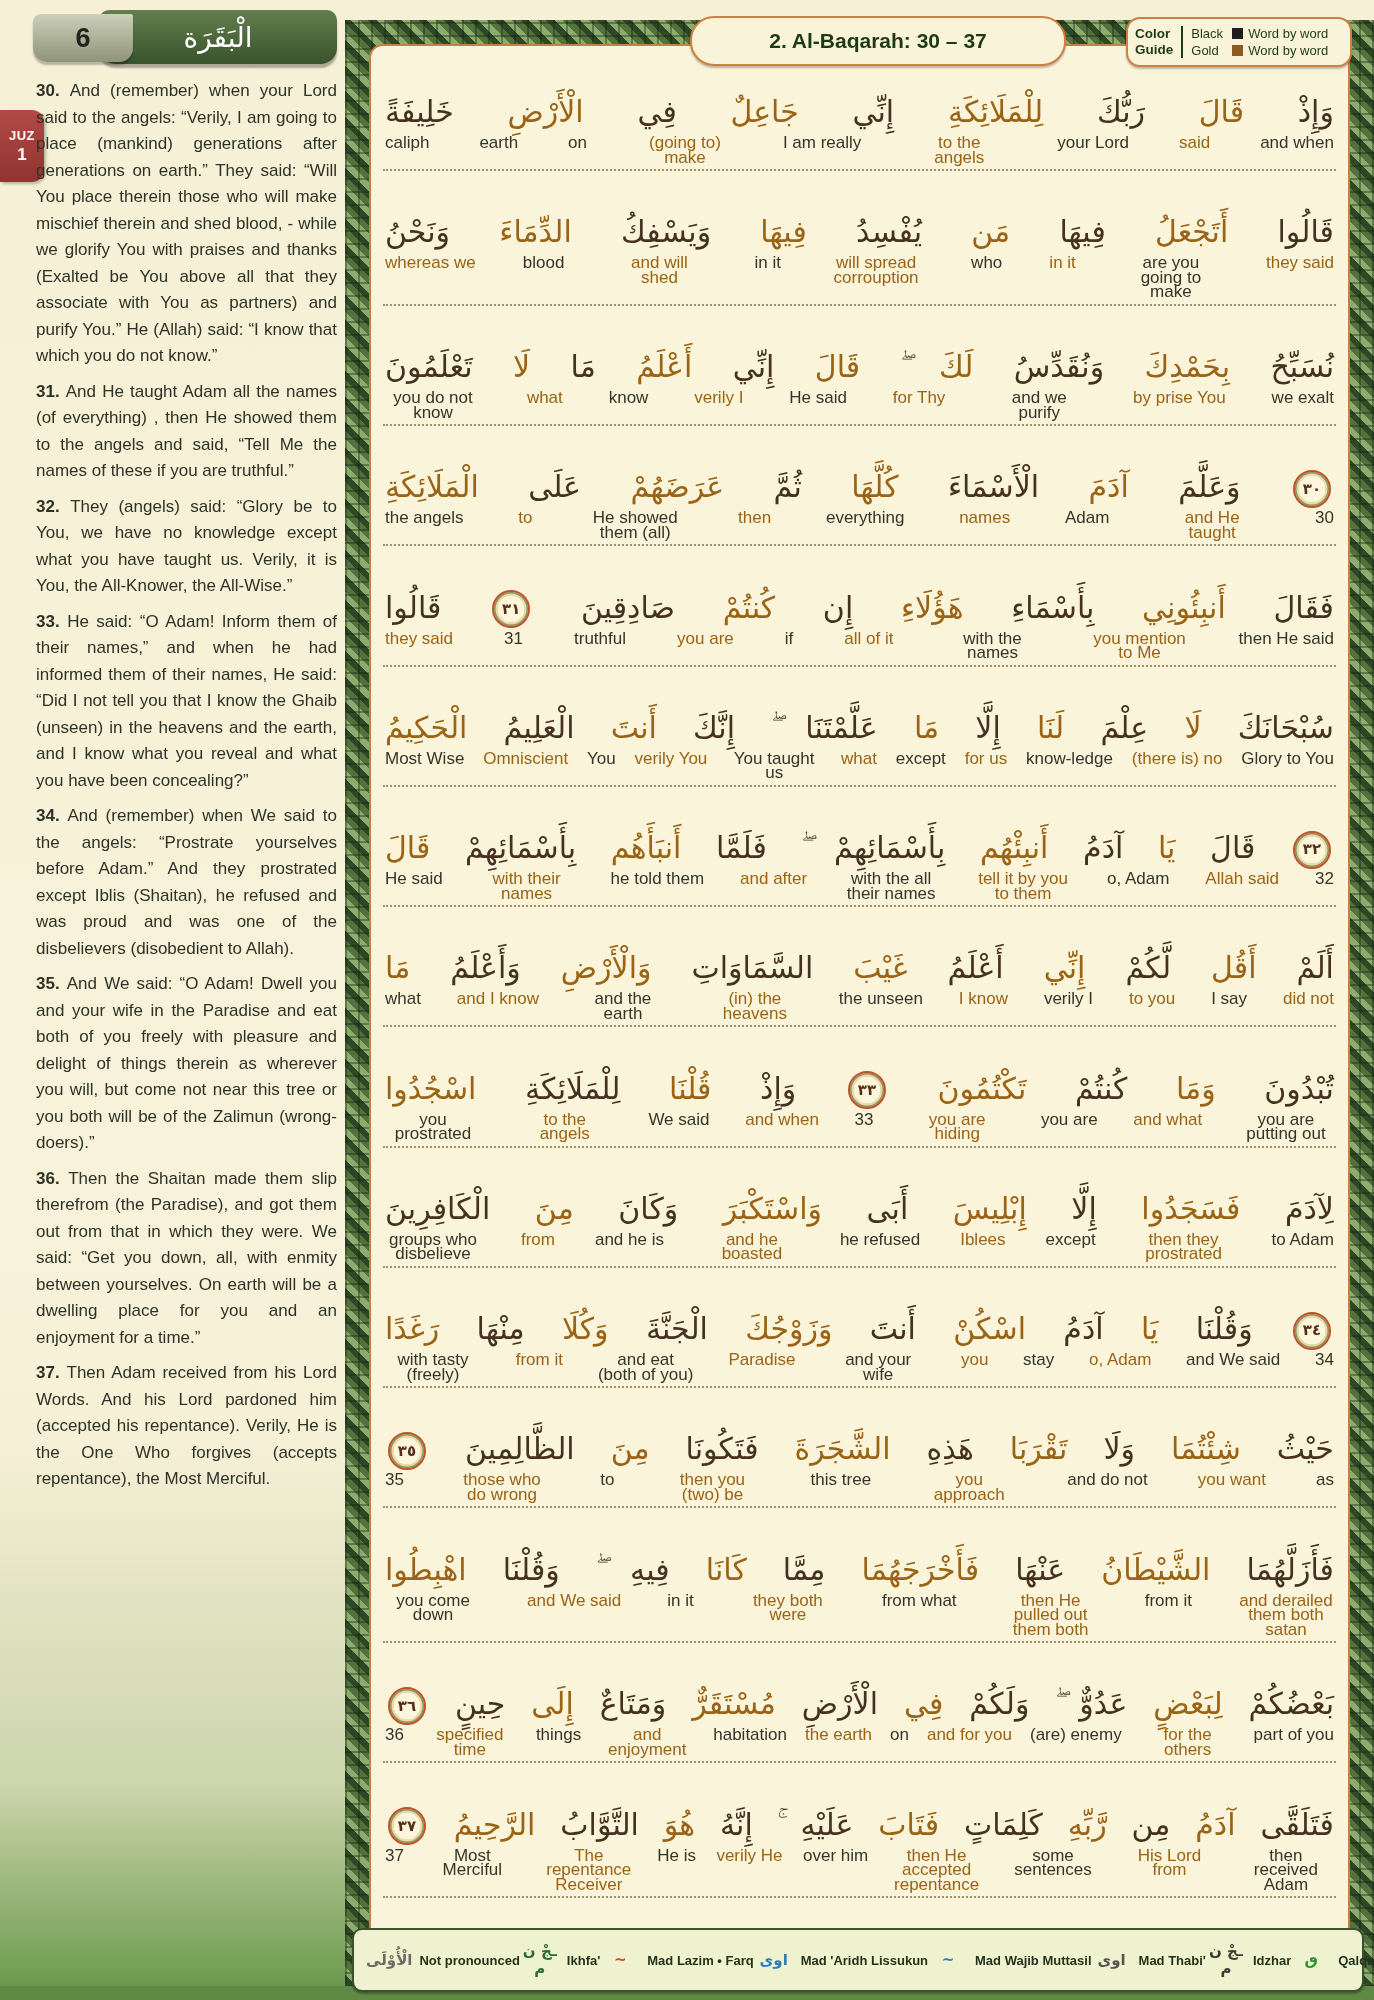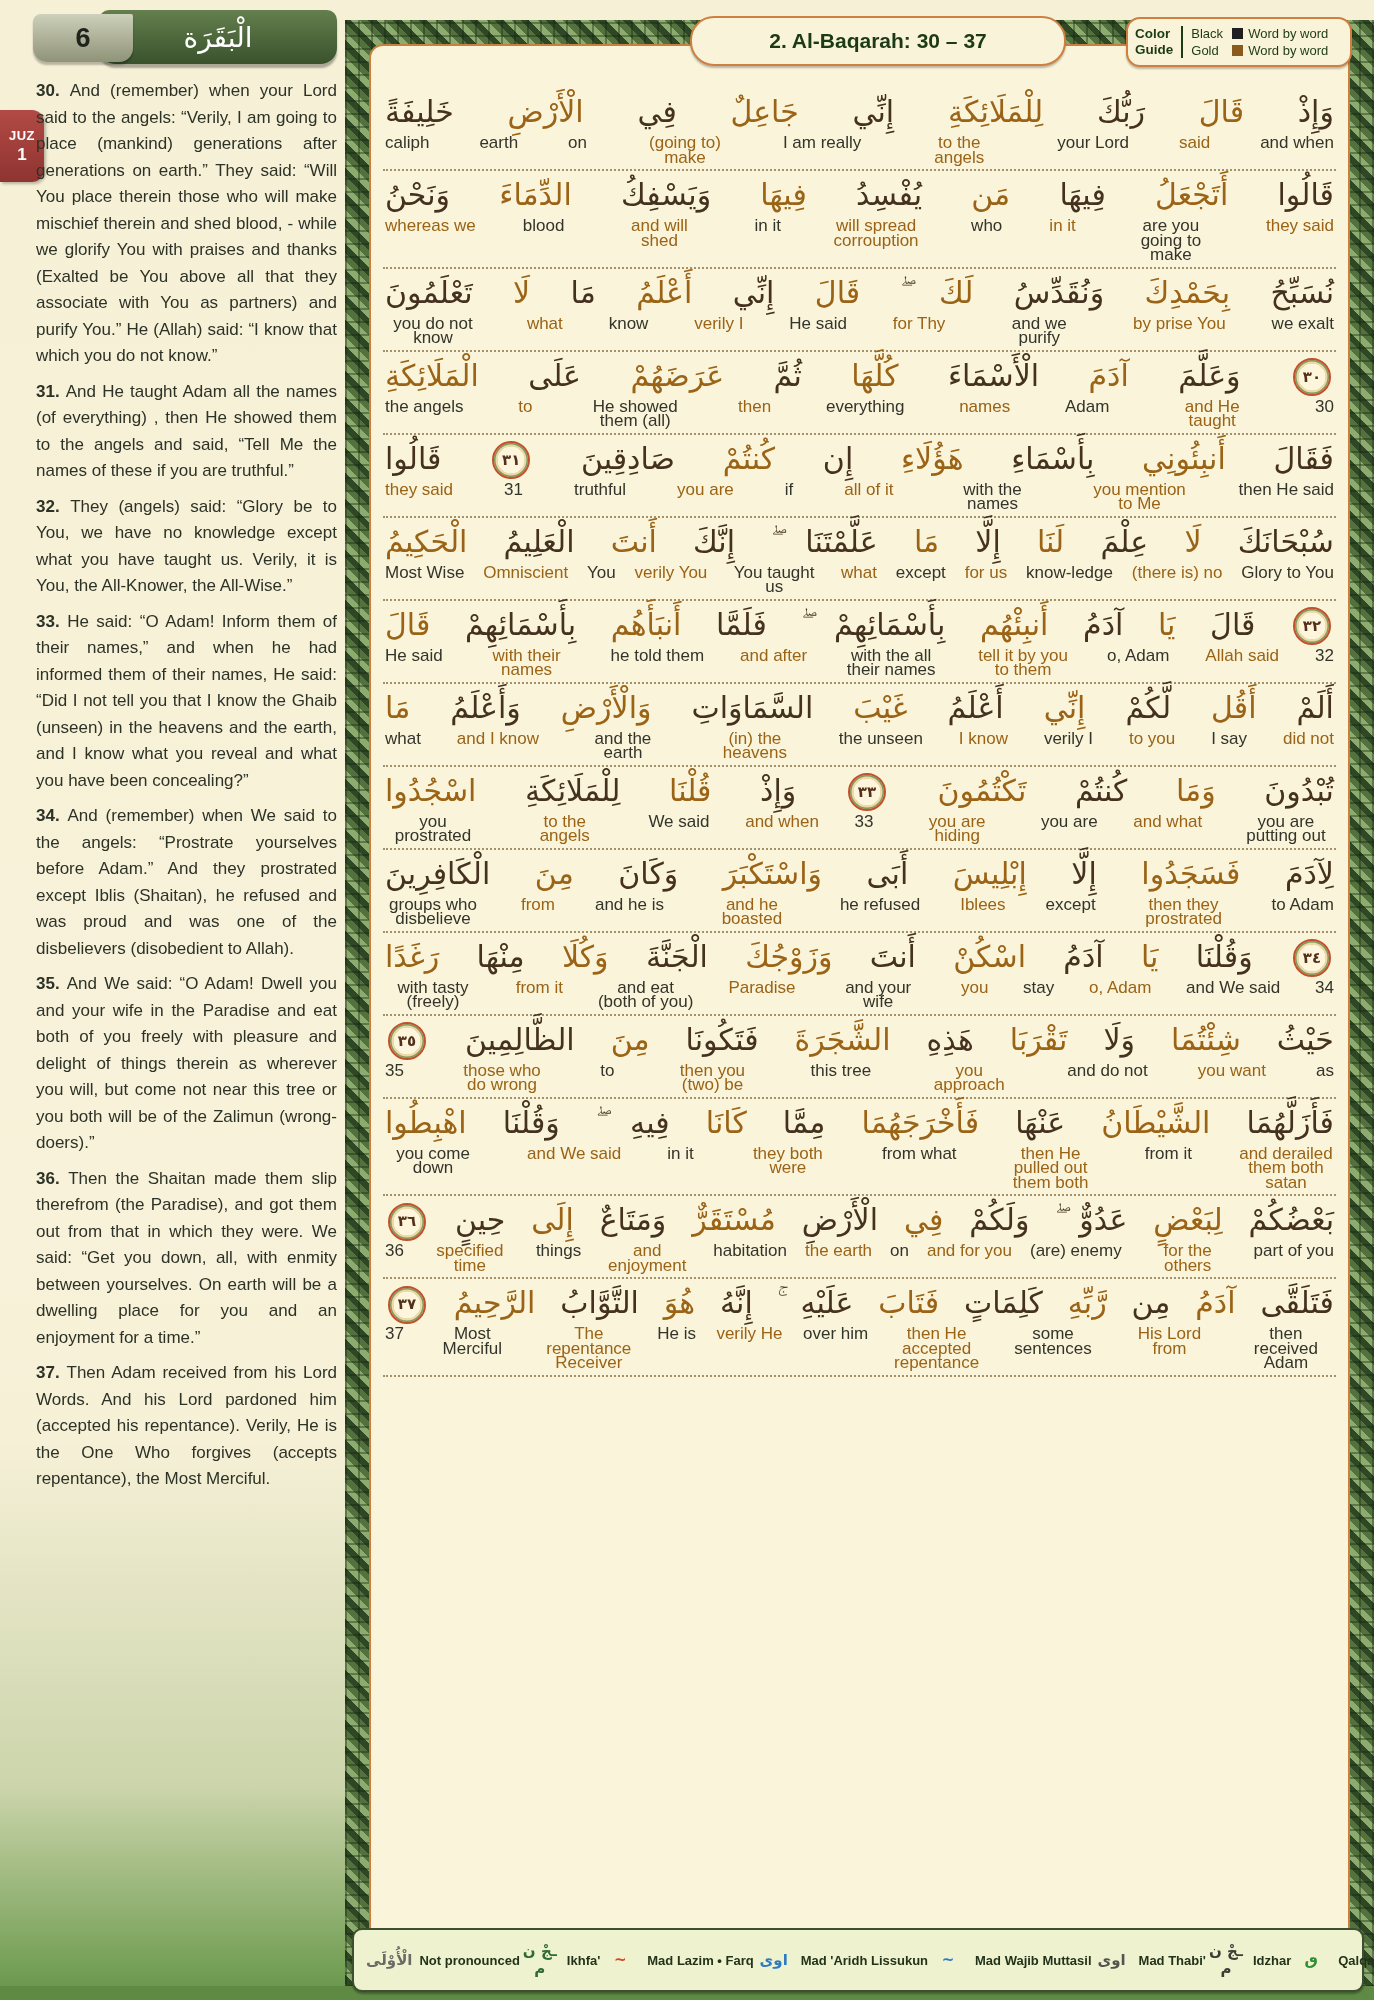--- a/index.html
+++ b/index.html
@@ -36,21 +36,21 @@
 
   
   .panel{position:absolute;left:345px;top:20px;right:0;bottom:0;box-sizing:border-box;padding:24px;
     background:
       repeating-linear-gradient(90deg,rgba(18,36,14,.38) 0 2px,rgba(0,0,0,0) 2px 13px),
       repeating-linear-gradient(0deg,rgba(18,36,14,.38) 0 2px,rgba(0,0,0,0) 2px 13px),
       repeating-linear-gradient(45deg,#8cab6e 0 6px,#52713c 6px 12px,#2f4724 12px 18px);}
   .panel-inner{box-sizing:border-box;width:100%;height:100%;background:#faf4da;
     border:2.5px solid #c97f3e;border-radius:14px;padding:42px 12px 76px 12px;
     display:flex;flex-direction:column;}
-  #qlines{flex:1;display:flex;flex-direction:column;justify-content:flex-start;}
+  #qlines{flex:1;display:flex;flex-direction:column;justify-content:space-between;}
   .qblock{padding:1px 2px 4px;border-bottom:2px dotted #a2916a;}
   .qblock:last-child{border-bottom:2px dotted #a2916a;}
   .arabic{font-family:"DejaVu Sans",sans-serif;font-size:30px;line-height:1.5;
     direction:rtl;text-align:justify;text-align-last:justify;color:#44311f;}
   .atok{color:#44311f;}
   .atok.gold{color:#9a6316;}
   .vmark{display:inline-flex;width:34px;height:34px;border-radius:50%;
     border:2px solid #c2512d;align-items:center;justify-content:center;
     background:radial-gradient(circle,#fdf6dd 55%,#ecd9a9 56% 72%,#fdf6dd 73%);
     color:#53301a;font-size:15px;font-weight:bold;vertical-align:middle;margin:0 3px;

